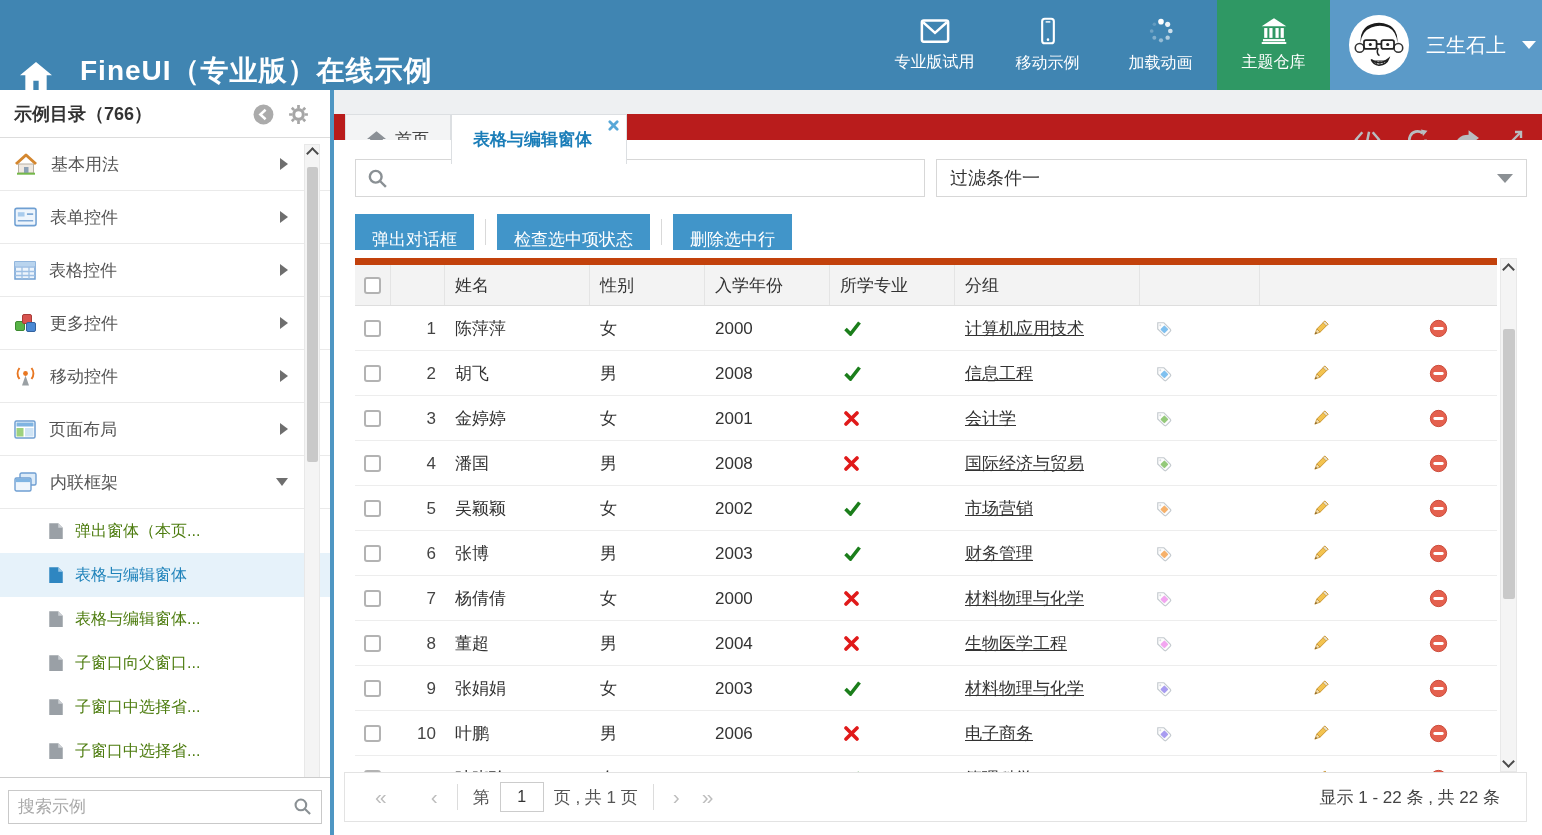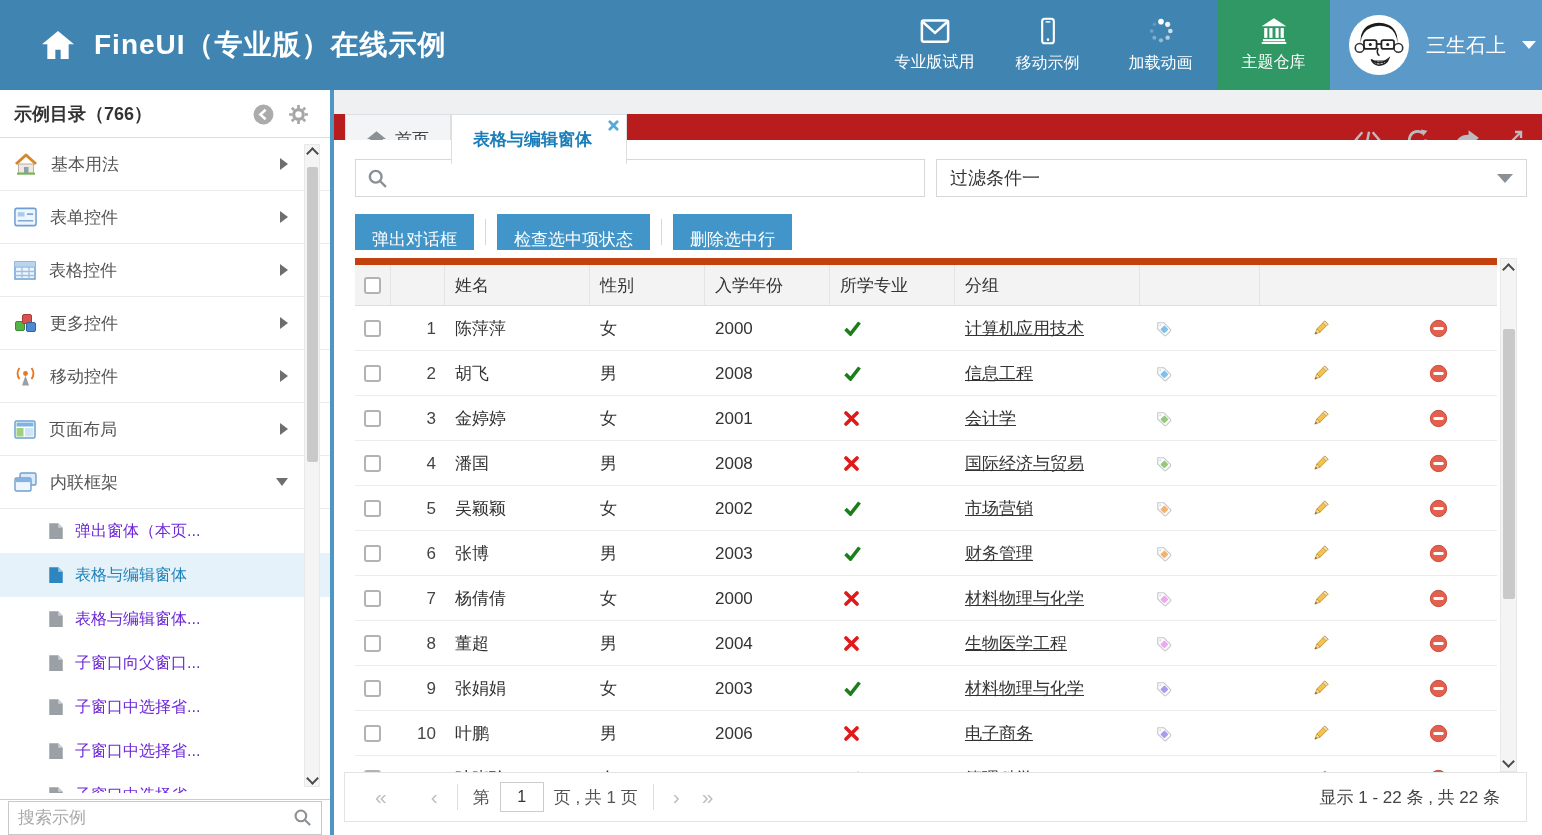--- a/index.html
+++ b/index.html
@@ -2,21 +2,21 @@
 <html><head>
 <meta charset="utf-8">
 <style>
   * { margin:0; padding:0; box-sizing:border-box; }
   html,body { width:1542px; height:835px; overflow:hidden;
     font-family:"Liberation Sans","DejaVu Sans",sans-serif; background:#eef0f2; }
 
   
   .header { position:absolute; top:0; left:0; width:1542px; height:90px;
     background:#4085b2; display:flex; align-items:stretch; }
-  .header-left { display:flex; align-items:center; gap:20px; padding-left:42px; flex:1; }
+  .header-left { display:flex; align-items:flex-end; gap:28px; padding-left:20px; flex:1; }
   .header-title { color:#fff; font-size:28px; font-weight:bold; letter-spacing:1px; }
   .nav { display:flex; height:90px; }
   .nav-item { width:113px; display:flex; flex-direction:column; align-items:center;
     justify-content:center; gap:8px; color:#fff; font-size:16px; cursor:pointer; }
   .nav-item.green { background:#2f9864; }
   .user { width:212px; background:#5b9ac8; display:flex; align-items:center;
     gap:16px; padding-left:18px; color:#fff; font-size:20px; cursor:pointer; }
   .caret-down { width:0; height:0; border-left:7px solid transparent;
     border-right:7px solid transparent; border-top:8px solid #fff; }
 
@@ -28,23 +28,23 @@
   .side-tools { position:absolute; right:20px; top:0; height:48px; display:flex; gap:12px; align-items:center; }
   .side-list { position:relative; height:655px; overflow:hidden; }
   .menu-item { height:53px; display:flex; align-items:center; padding:0 42px 0 14px;
     border-bottom:1px solid #eaeaea; font-size:17px; color:#555; gap:13px; cursor:pointer; }
   .menu-item .arrow { margin-left:auto; }
   .tri-r { width:0; height:0; border-left:8px solid #6e6e6e;
     border-top:6px solid transparent; border-bottom:6px solid transparent; }
   .tri-d { width:0; height:0; border-top:8px solid #6e6e6e;
     border-left:6px solid transparent; border-right:6px solid transparent; }
   .sub-item { height:44px; display:flex; align-items:center; gap:11px;
-    padding-left:48px; font-size:16px; color:#6d28d9; cursor:pointer; }
+    padding-left:48px; font-size:16px; color:#4d7c0f; cursor:pointer; }
   .sub-item.selected { background:#e6f2fa; color:#1e82ba; }
-  .side-search { position:absolute; bottom:0; left:0; width:330px; height:36px;
+  .side-search { position:absolute; bottom:0; left:0; width:330px; height:58px;
     border-top:1px solid #ccc; background:#fff; display:flex; align-items:center; padding:0 8px; }
   .search-frame { flex:1; height:34px; border:1px solid #c9c9c9; display:flex;
     align-items:center; padding:0 9px; background:#fff; }
   input { border:none; outline:none; font-size:17px; color:#333; width:100%;
     font-family:inherit; background:transparent; }
   ::placeholder { color:#a9a9a9; }
 
   
   .vtrack { position:absolute; background:#f4f4f4; border:1px solid #e8e8e8; }
   .vthumb { position:absolute; left:2px; background:#c9c9c9; border-radius:2px; }

